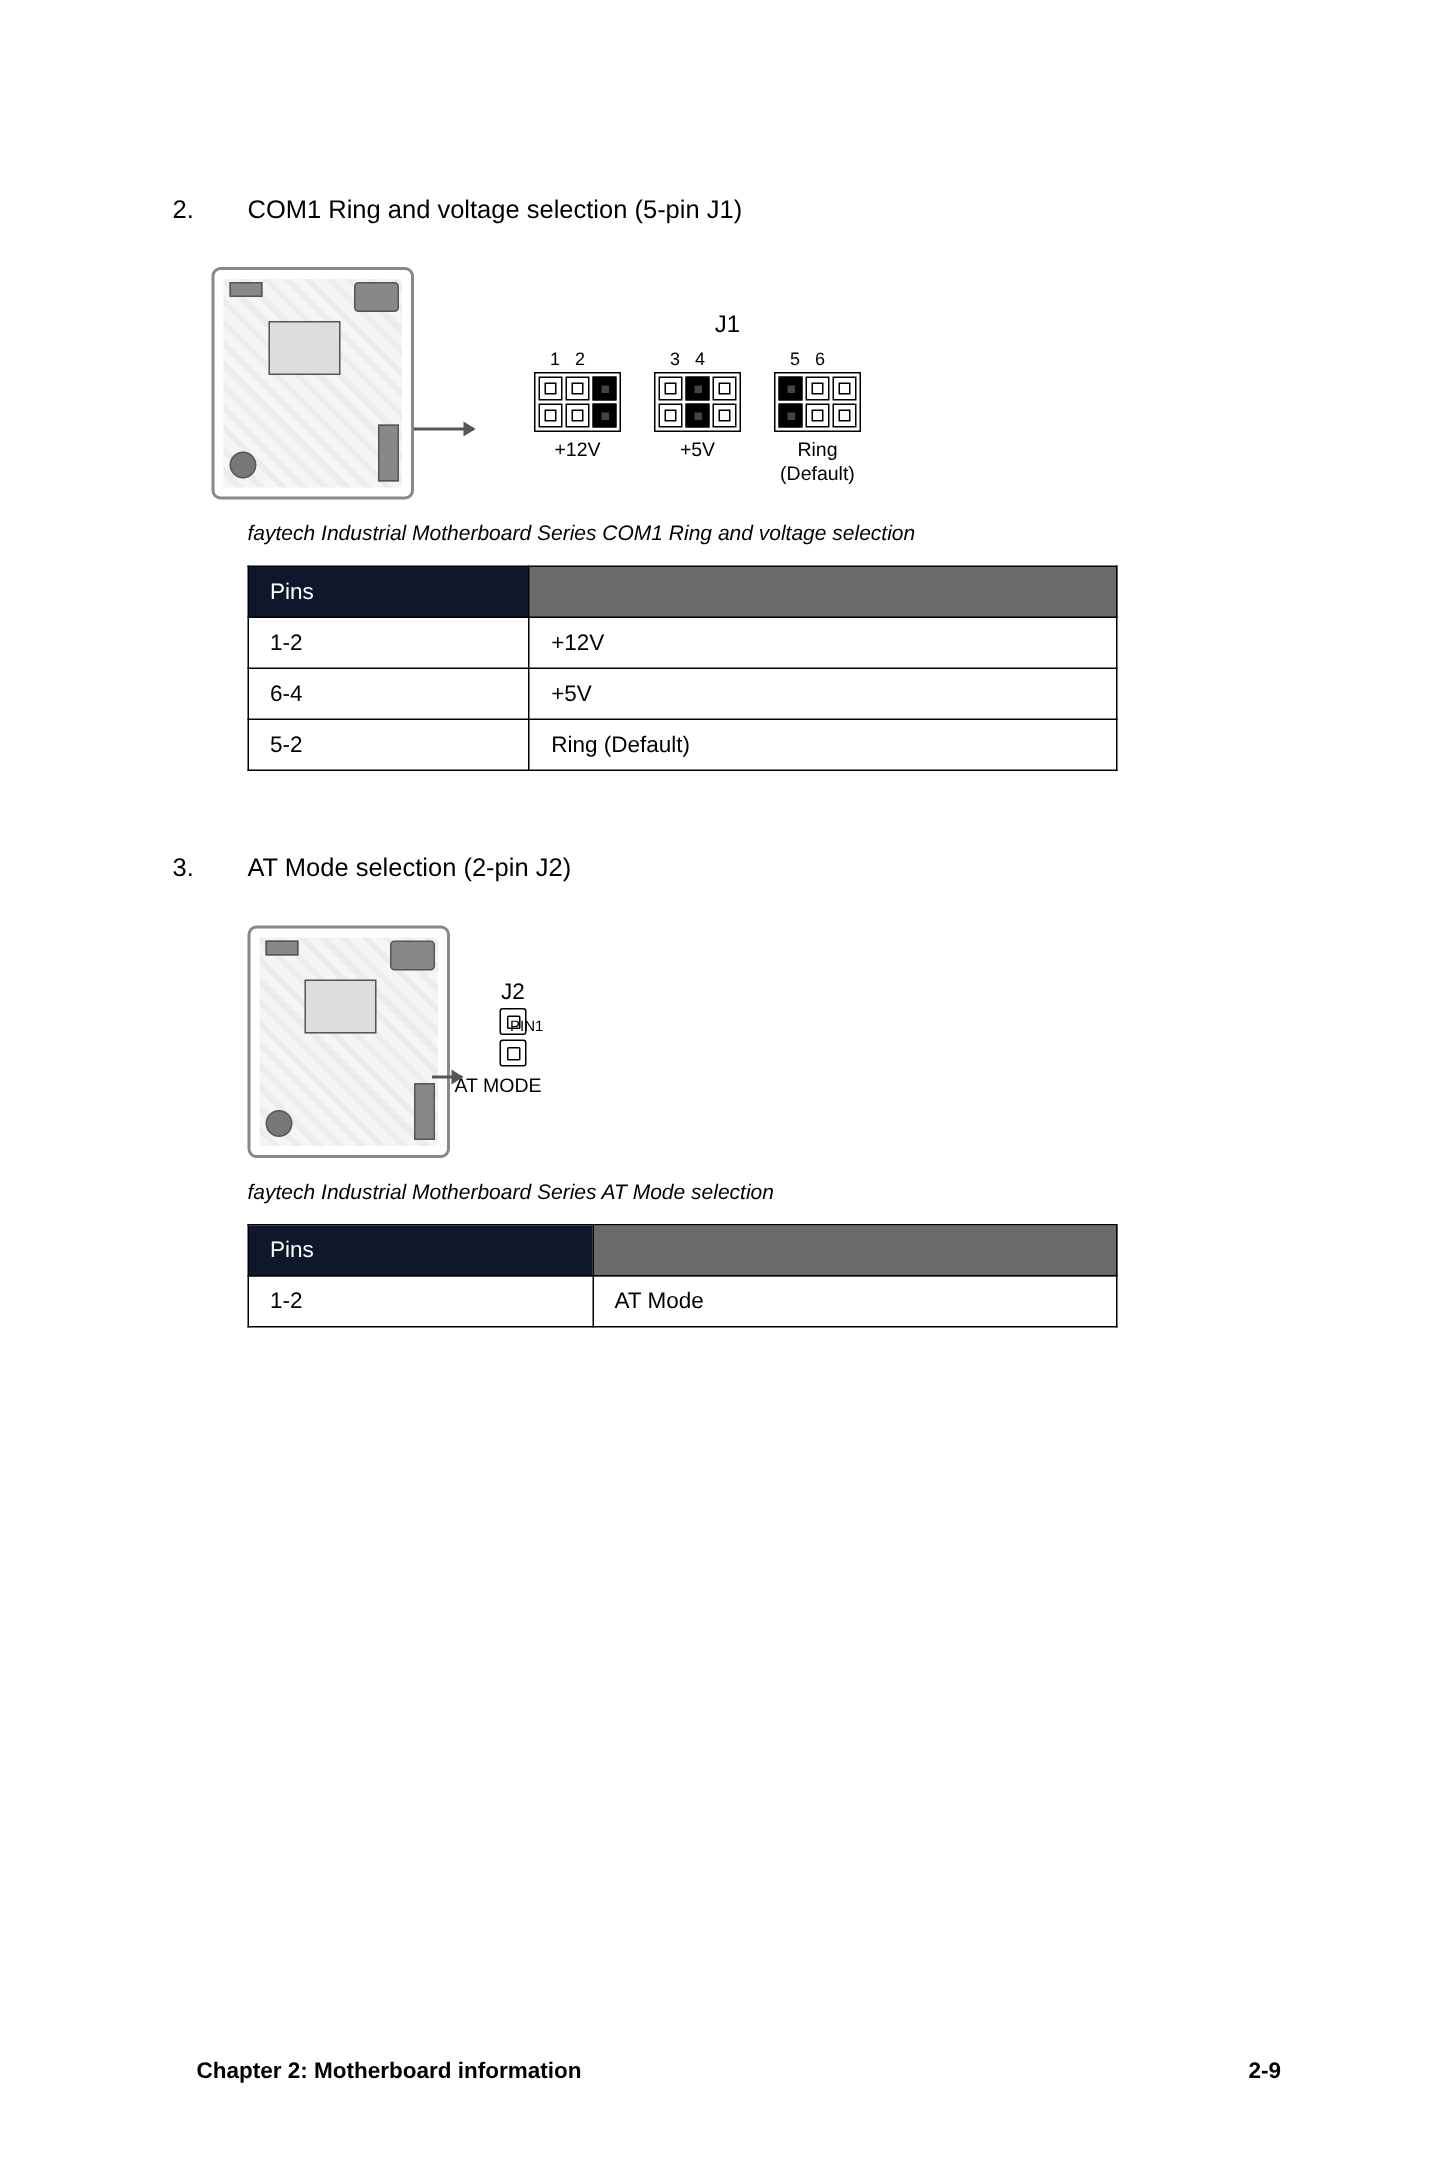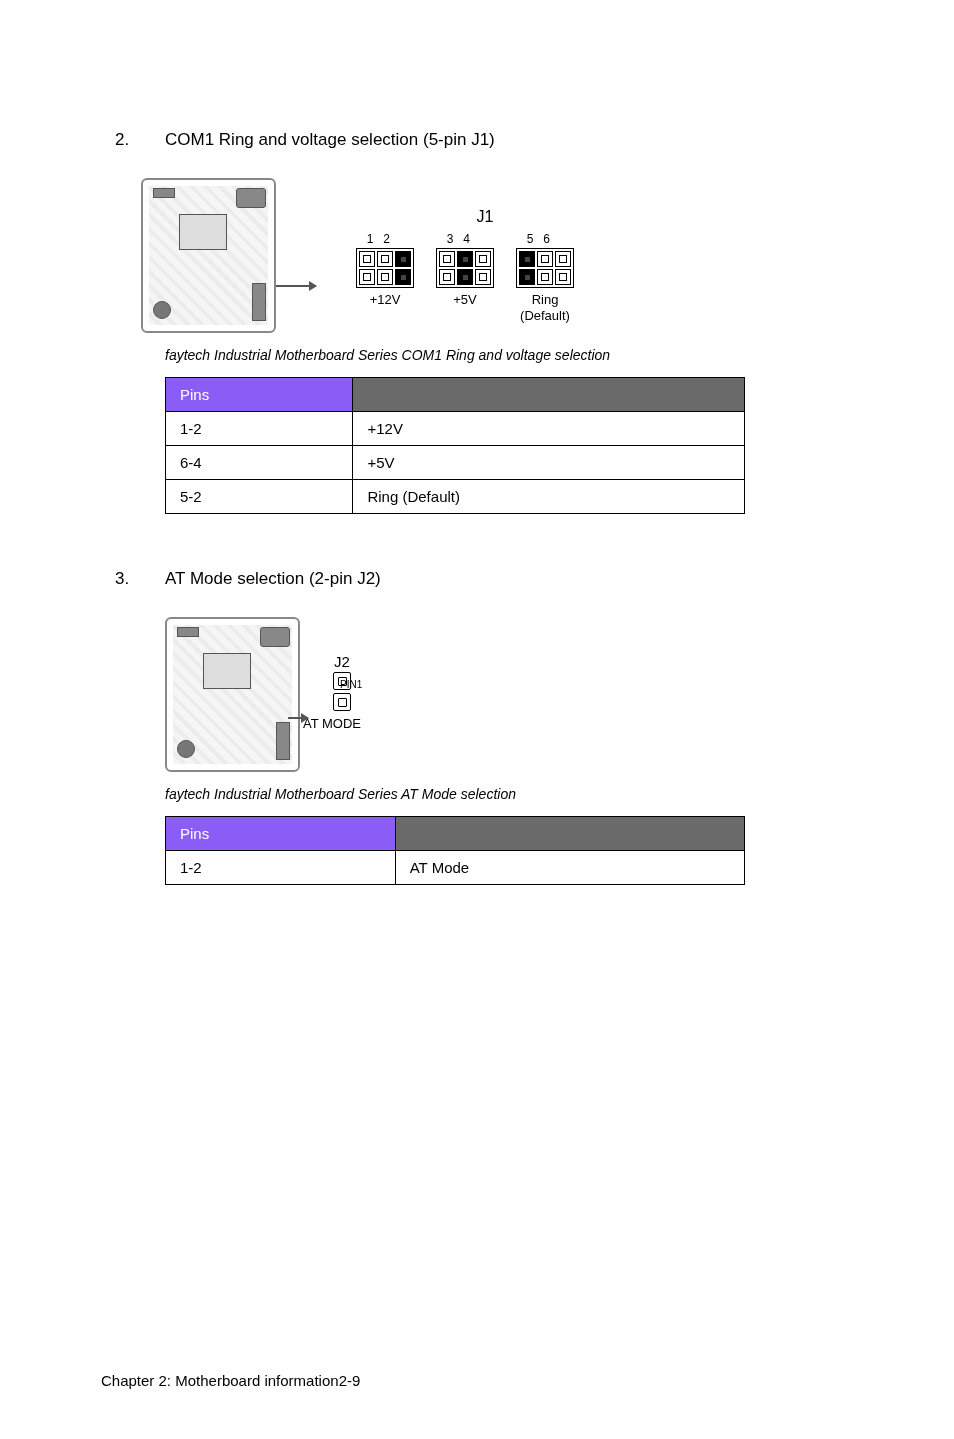--- a/index.html
+++ b/index.html
@@ -117,21 +117,21 @@
     width: 580px;
     font-size: 15px;
   }
   th, td {
     border: 1px solid #000;
     padding: 8px 14px;
     text-align: left;
     font-weight: normal;
   }
   th.header-cell {
-    background: #8b5cf6;
+    background: #0f172a;
     color: #fff;
   }
   th.header-cell.blank {
     background: #6a6a6a;
   }
   .section2 {
     margin-top: 55px;
   }
   .j2-area {
     display: flex;
@@ -172,24 +172,26 @@
     left: 28px;
     width: 0;
     white-space: nowrap;
   }
   .j2-mode-label {
     font-size: 13px;
   }
   .footer {
     position: absolute;
     bottom: 50px;
-    left: 101px;
+    left: 131px;
     right: 100px;
     display: flex;
+    justify-content: space-between;
     font-size: 15px;
+    font-weight: bold;
   }
 </style>
 </head>
 <body>
 
 <div class="section-heading">
   <span class="num">2.</span>
   <span>COM1 Ring and voltage selection (5-pin J1)</span>
 </div>
 

